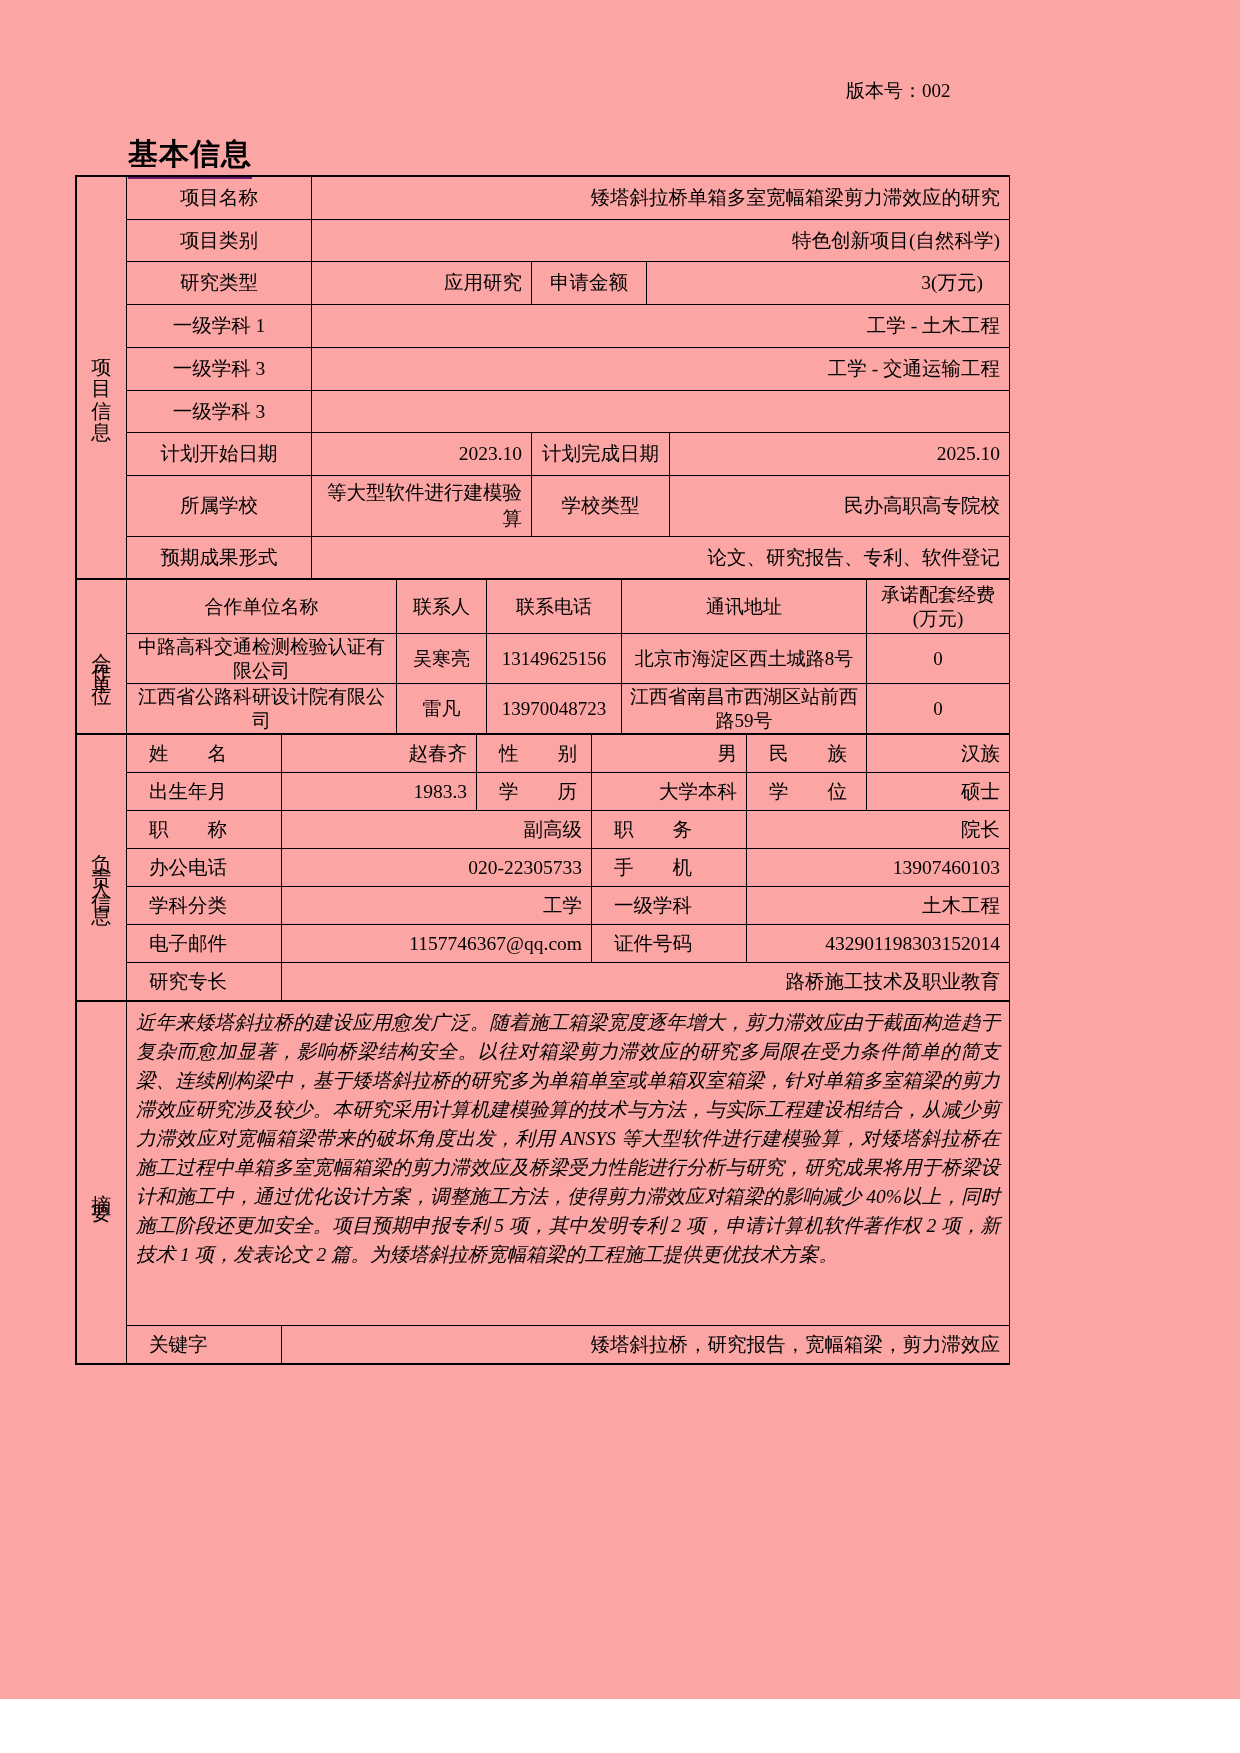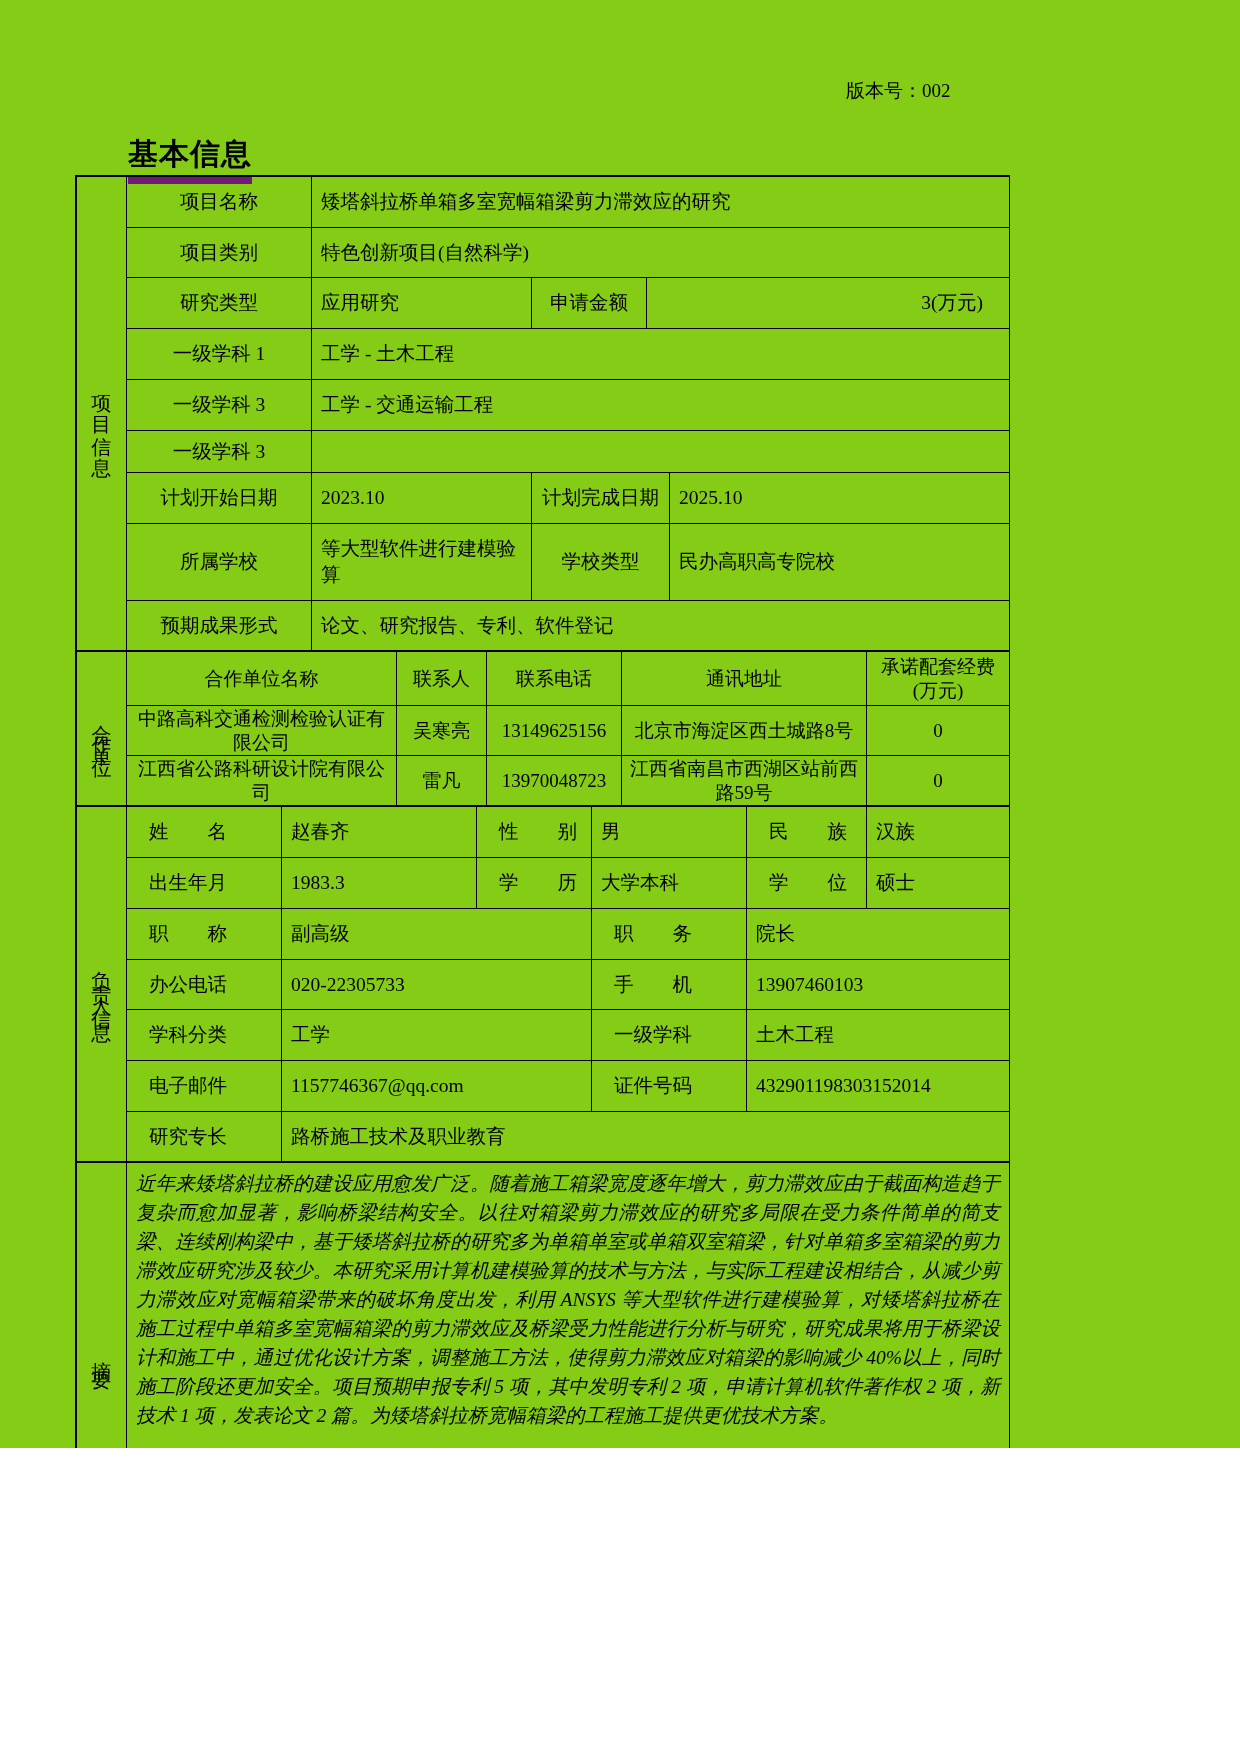--- a/index.html
+++ b/index.html
@@ -1,51 +1,51 @@
 <!DOCTYPE html>
 <html><head>
 <meta charset="utf-8">
 <style>
   * { margin:0; padding:0; box-sizing:border-box; }
   html,body { background:#ffffff; }
   .page {
     position:relative;
-    width:1240px; height:1448px;
-    background:#84cc16;
+    width:1240px; height:1699px;
+    background:#fca5a5;
     color:#000;
     font-family:"Liberation Serif","DejaVu Serif",serif;
   }
   .version {
     position:absolute; top:78px; left:846px;
     font-size:19px;
   }
   .doc-title {
     position:absolute; top:134px; left:128px;
     font-size:30px; font-weight:bold;
-    border-bottom:8px solid #701a75;
+    border-bottom:3px solid #701a75;
     padding-bottom:1px;
     letter-spacing:1px;
   }
   .form {
     position:absolute; top:175px; left:75px;
     width:935px;
     border:1px solid #000;
   }
   table { border-collapse:collapse; width:933px; table-layout:fixed; }
   td {
     border:1px solid #000;
     font-size:19.5px;
     line-height:1.32;
     vertical-align:middle;
     overflow:hidden;
   }
   
   .lc { text-align:center; padding:8px 4px; }          
   .ll { text-align:left; padding:0 6px 0 22px;margin-left:32px; }     
-  .vl { text-align:left; padding:12px 9px; }            
+  .vl { text-align:right; padding:4px 9px; }            
   .vr { text-align:right; padding:0 26px 0 9px; }    
   .cc { text-align:center; padding:0 3px; }          
   
   .t1 td { height:40px; }
   .t2 td { font-size:19px; line-height:1.25; }
   .t2 tr.hdr td { height:54px; }
   .t2 tr.prow td { height:50px; }
   .t3 td { height:38px; }
   .t4 td.abs {
     height:324px; vertical-align:top;

